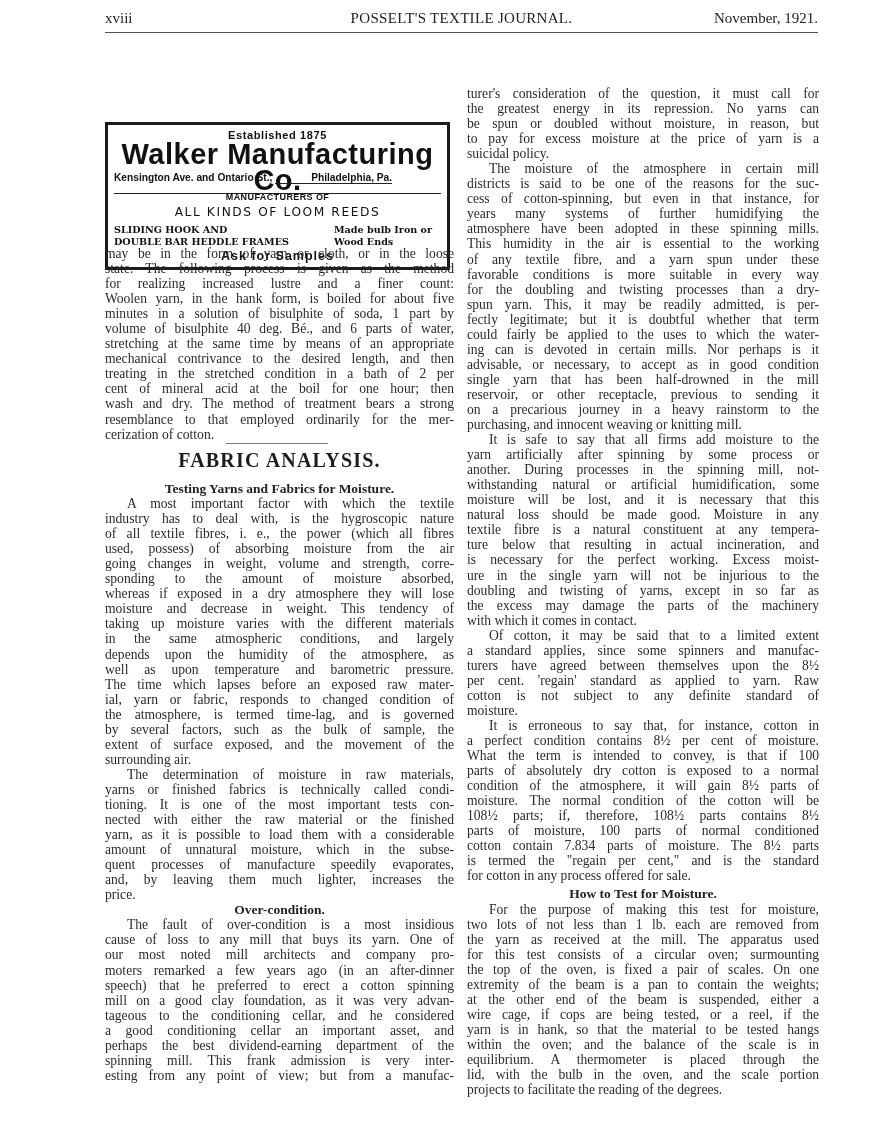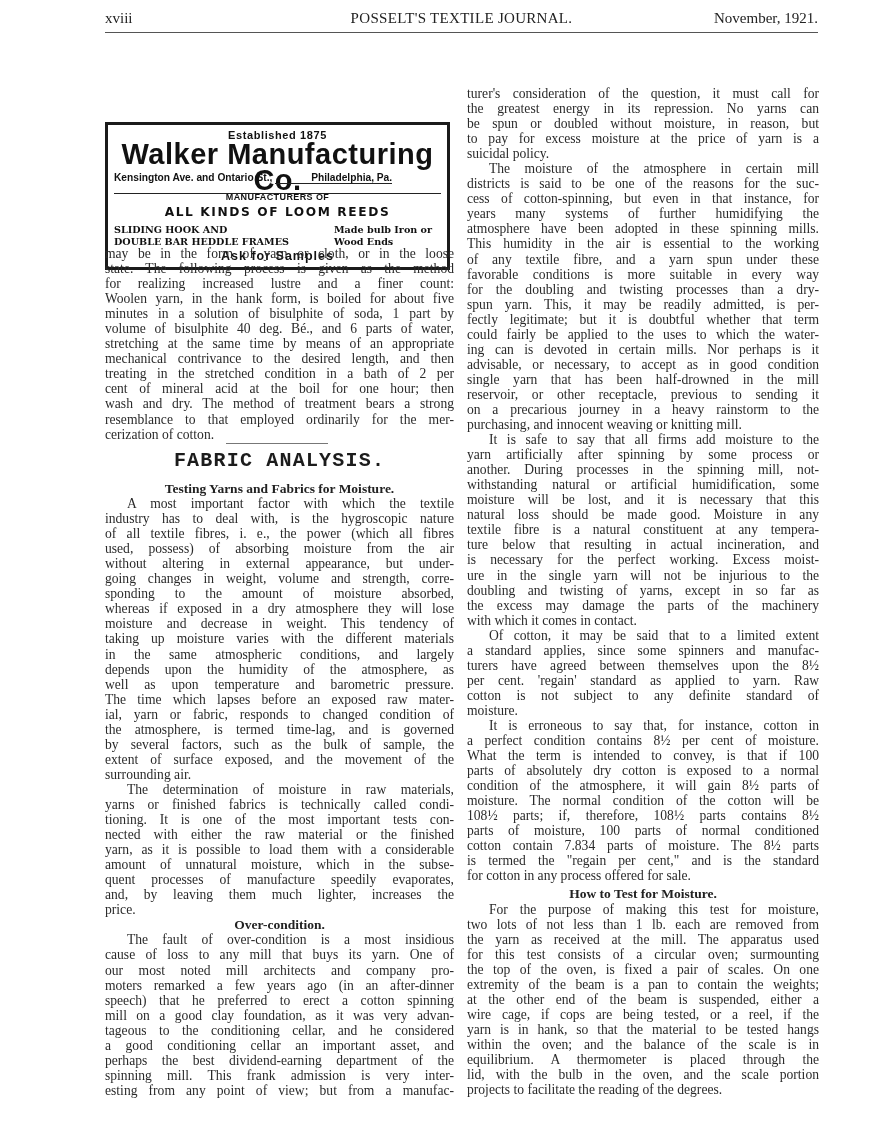--- a/index.html
+++ b/index.html
@@ -20,28 +20,28 @@
   .ln.ind { text-indent:22px; }
 
   .ad { position:absolute; left:105px; top:86px; width:345px; height:148px;
         border:3px solid #1b1b1b; box-sizing:border-box;
         font-family:"Liberation Sans", "DejaVu Sans", sans-serif; color:#111;margin-top:36px; }
   .ad .est { position:absolute; top:4px; left:0; right:0; text-align:center; font-weight:bold; font-size:11px; letter-spacing:0.6px; }
   .ad .co { position:absolute; top:16px; left:6px; right:6px; text-align:center; font-weight:bold; font-size:29px; letter-spacing:0.5px; border-bottom:1.5px solid #222; line-height:26px; }
   .ad .addr { position:absolute; top:47px; left:6px; right:6px; font-weight:bold; font-size:10.2px; white-space:nowrap; }
   .ad .addr .city { border-bottom:1px solid #222;padding-left:36px; }
   .ad .mfr { position:absolute; top:67px; left:0; right:0; text-align:center; font-weight:bold; font-size:9px; letter-spacing:0.4px; }
-  .ad .reeds { position:absolute; top:80px; left:0; right:0; text-align:center; font-weight:bold; font-size:12.2px; letter-spacing:1.6px; font-family:"DejaVu Sans", sans-serif; }
+  .ad .reeds { position:absolute; top:80px; left:0; right:0; text-align:center; font-weight:normal; font-size:12.2px; letter-spacing:1.6px; font-family:"DejaVu Sans", sans-serif; }
   .ad .leftcol { position:absolute; top:99px; left:6px; font-weight:bold; font-size:9.6px; line-height:11.5px; font-family:"DejaVu Serif", serif; }
   .ad .rightcol { position:absolute; top:99px; left:226px; font-weight:bold; font-size:9.6px; line-height:11.5px; font-family:"DejaVu Serif", serif; }
   .ad .samples { position:absolute; top:124px; left:0; right:0; text-align:center; font-weight:bold; font-size:12.5px; letter-spacing:1px; }
 
   .rule-short { position:absolute; left:226px; top:443px; width:102px; height:0; border-top:1px solid #777; }
   .fabric-title { position:absolute; left:105px; top:449px; width:349px; text-align:center;
-                  font-family:Liberation Mono, monospace; font-weight:bold; font-size:20px; letter-spacing:1.2px; color:#1c1c1c; }
+                  font-family:Liberation Serif, serif; font-weight:bold; font-size:20px; letter-spacing:1.2px; color:#1c1c1c; }
   .sub-title { display:block; text-align:center; font-weight:bold; font-size:13.5px; color:#222; height:15.05px; white-space:nowrap; }
 </style>
 </head>
 <body>
 
 <div class="header">
   <span class="folio">xviii</span>
   <span class="title">POSSELT'S TEXTILE JOURNAL.</span>
   <span class="date">November, 1921.</span>
 </div>
@@ -85,21 +85,20 @@
 
 <div class="rule-short"></div>
 <div class="fabric-title">FABRIC ANALYSIS.</div>
 
 <div class="col left" style="top:474px;margin-top:7px;" id="left-body">
     <span class="sub-title">Testing Yarns and Fabrics for Moisture.</span>
     <span class="ln ind">A most important factor with which the textile</span>
     <span class="ln">industry has to deal with, is the hygroscopic nature</span>
     <span class="ln">of all textile fibres, i. e., the power (which all fibres</span>
     <span class="ln">used, possess) of absorbing moisture from the air</span>
-    <span class="ln">without altering in external appearance, but under-</span>
     <span class="ln">going changes in weight, volume and strength, corre-</span>
     <span class="ln">sponding to the amount of moisture absorbed,</span>
     <span class="ln">whereas if exposed in a dry atmosphere they will lose</span>
     <span class="ln">moisture and decrease in weight.  This tendency of</span>
     <span class="ln">taking up moisture varies with the different materials</span>
     <span class="ln">in the same atmospheric conditions, and largely</span>
     <span class="ln">depends upon the humidity of the atmosphere, as</span>
     <span class="ln">well as upon temperature and barometric pressure.</span>
     <span class="ln">The time which lapses before an exposed raw mater-</span>
     <span class="ln">ial, yarn or fabric, responds to changed condition of</span>

